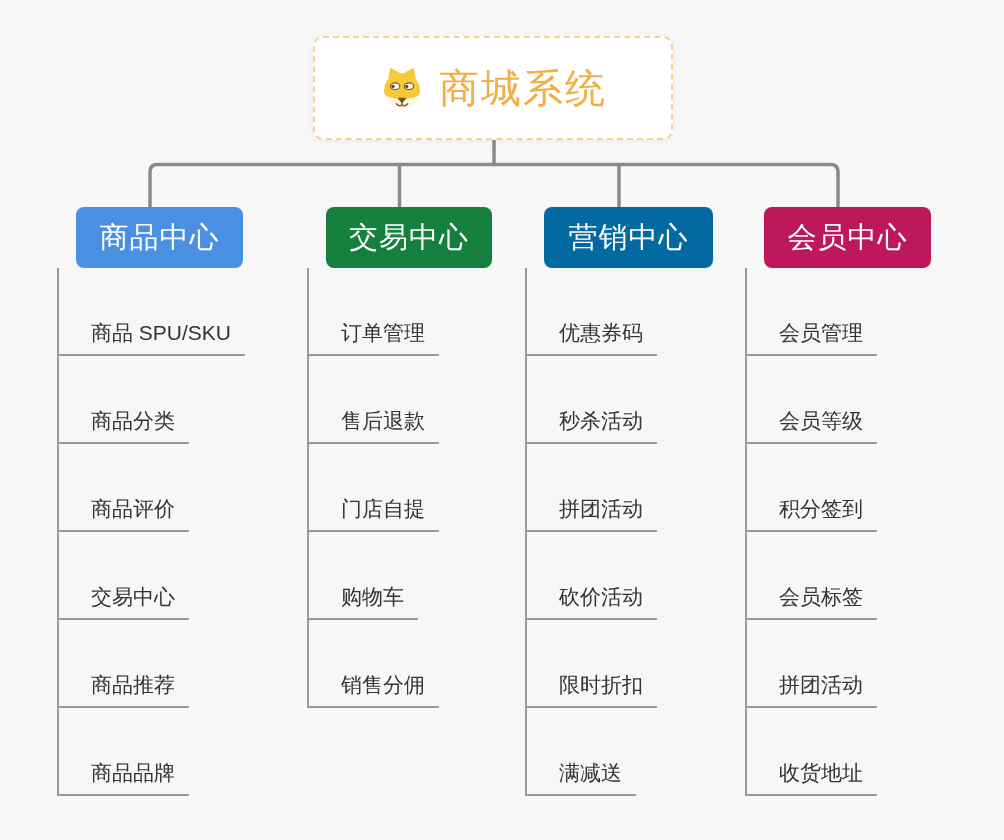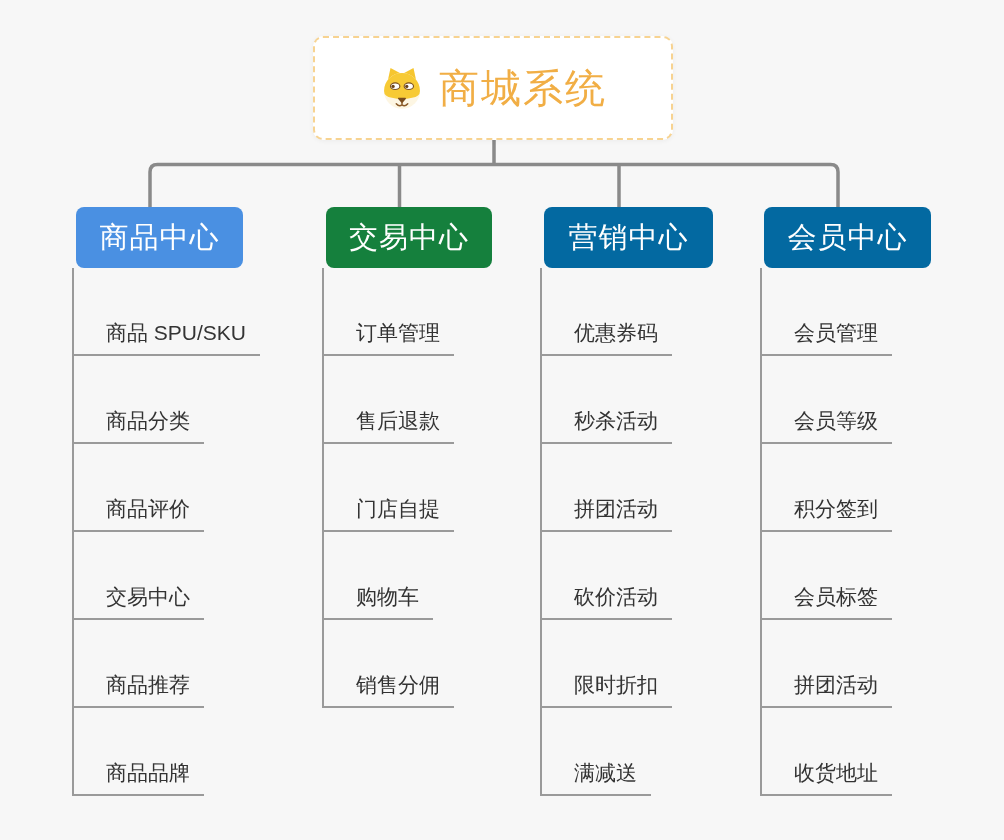--- a/index.html
+++ b/index.html
@@ -63,21 +63,20 @@
     align-items: center;
     justify-content: center;
     color: #ffffff;
     font-size: 29px;
     letter-spacing: 1px;
     white-space: nowrap;
     cursor: default;
     margin-left: 19px;
   }
   .children {
-    margin-left: 15px;
     border-left: 2px solid #9a9a9a;
   }
   .row {
     height: 88px;
     display: flex;
     align-items: flex-end;
   }
   .child {
     display: inline-block;
     border-bottom: 2px solid #9a9a9a;
@@ -180,21 +179,21 @@
       <div class="row">
           <span class="child">限时折扣</span>
         </div>
       <div class="row">
           <span class="child">满减送</span>
         </div>
     </div>
   </div>
 
   <div class="col col-3">
-    <div class="hdr" style="background: #0369a1;">会员中心</div>
+    <div class="hdr" style="background: #be185d;">会员中心</div>
     <div class="children">
       <div class="row">
           <span class="child">会员管理</span>
         </div>
       <div class="row">
           <span class="child">会员等级</span>
         </div>
       <div class="row">
           <span class="child">积分签到</span>
         </div>

